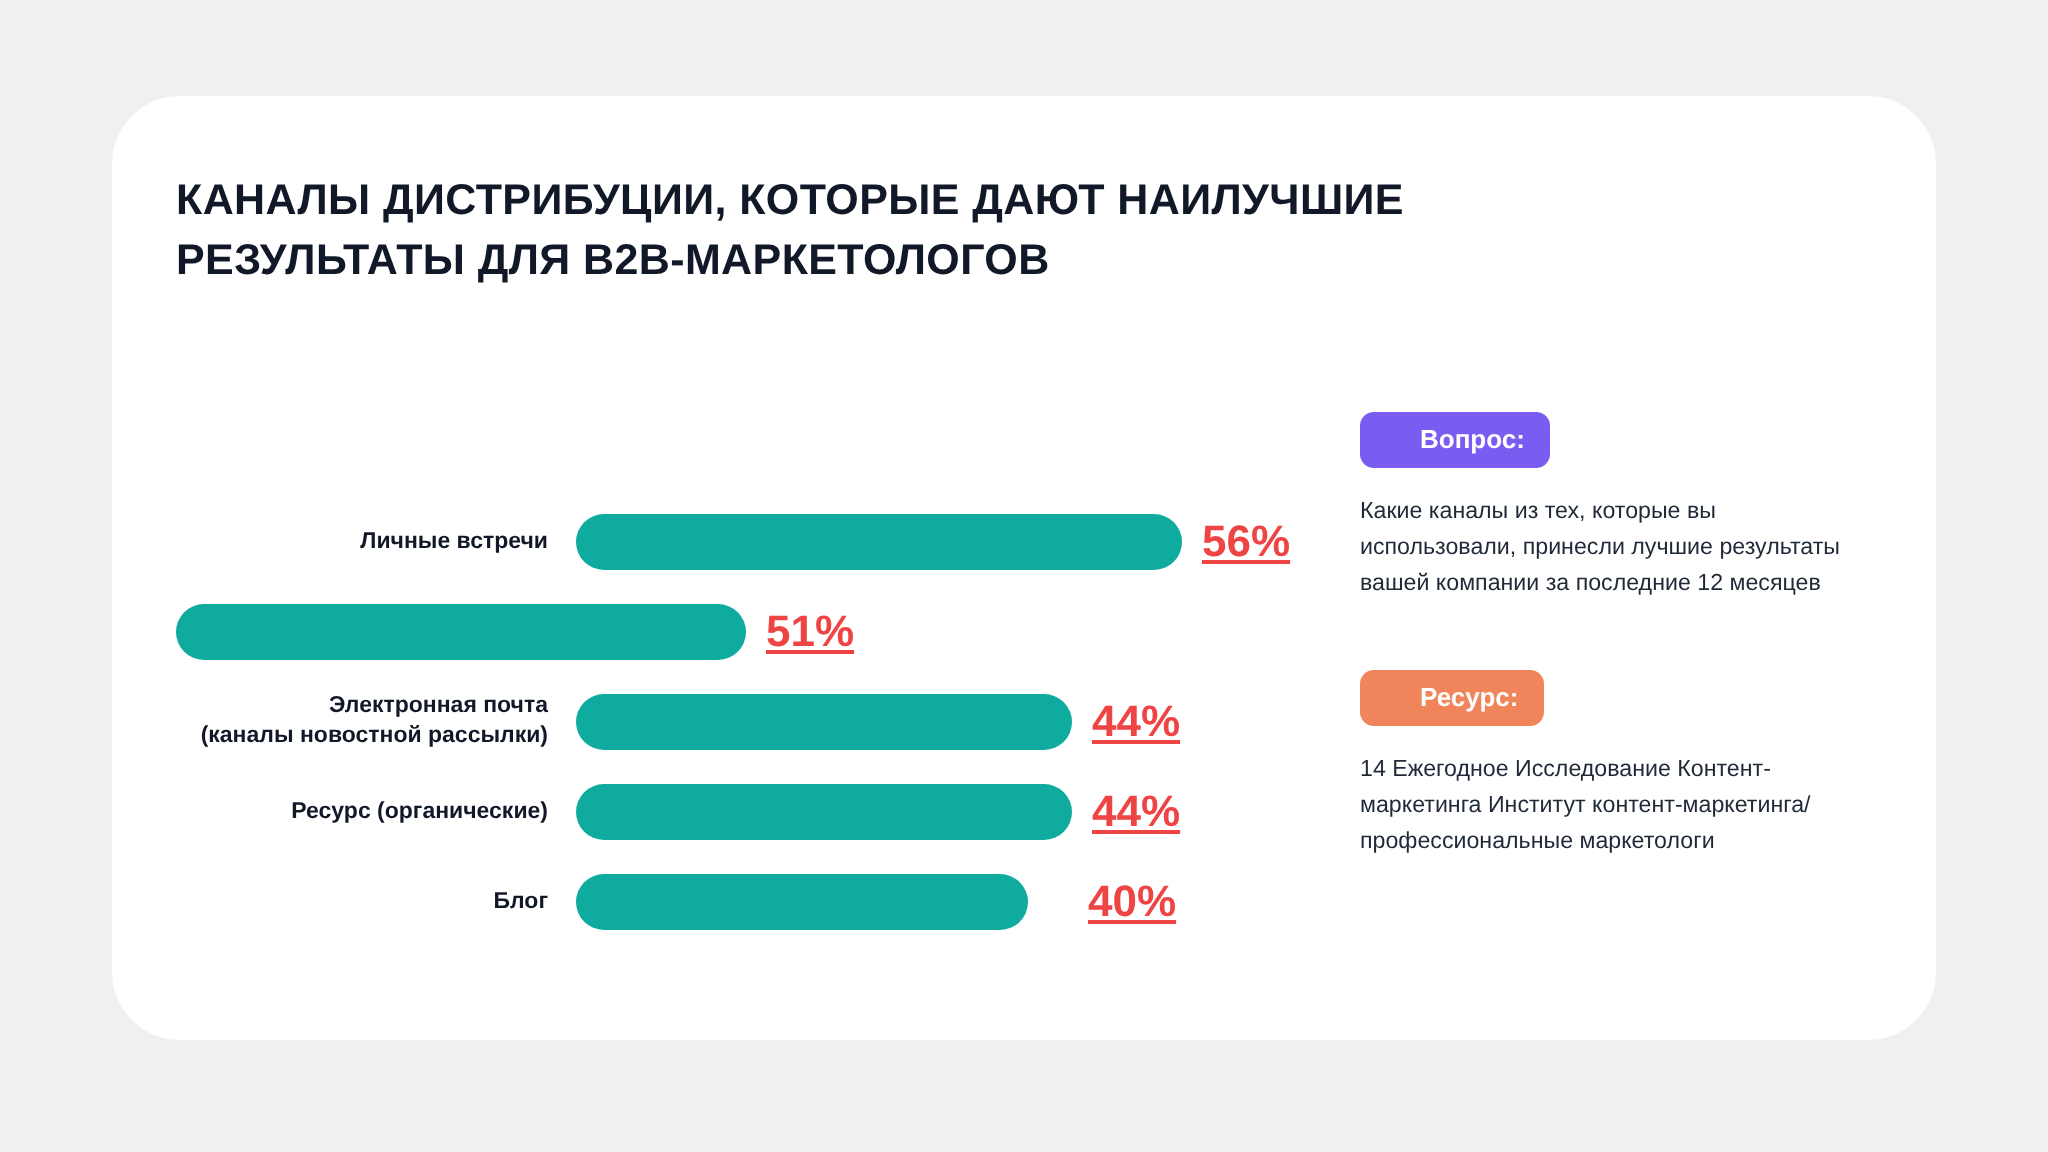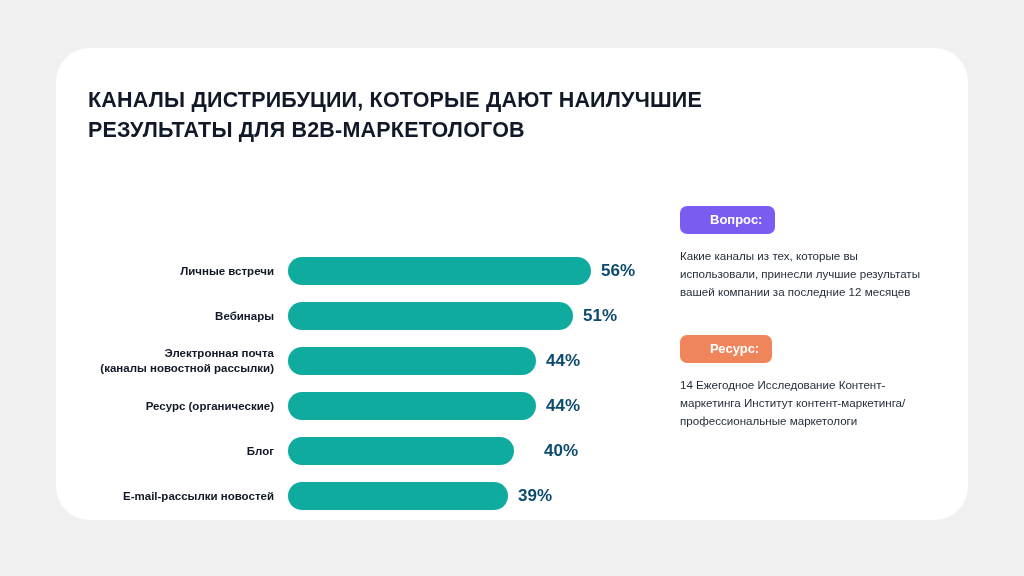--- a/index.html
+++ b/index.html
@@ -70,24 +70,25 @@
   }
   .bar {
     height: 28px;
     background: #0fab9e;
     border-radius: 14px;
   }
   .bar-value {
     position: absolute;
     top: 50%;
     transform: translateY(-50%);
-    font-size: 17px;
+    font-size: 22px;
     font-weight: bold;
-    color: #0c4a6e;
+    color: #ef4444;
     white-space: nowrap;
+    text-decoration: underline;
   }
   .side {
     position: absolute;
     left: 624px;
     top: 158px;
     width: 248px;
   }
   .pill {
     display: inline-block;
     border-radius: 7px;
@@ -119,23 +120,20 @@
       <div class="row-label">
         <span>Личные встречи</span>
       </div>
       <div class="bar-wrap">
         <div class="bar" style="width:303px;"></div>
         <div class="bar-value" style="left:313px;">56%</div>
       </div>
     </div>
 
     <div class="row" style="top:101px;">
-      <div class="row-label">
-        <span>Вебинары</span>
-      </div>
       <div class="bar-wrap">
         <div class="bar" style="width:285px;"></div>
         <div class="bar-value" style="left:295px;">51%</div>
       </div>
     </div>
 
     <div class="row" style="top:146px;">
       <div class="row-label">
         <span>Электронная почта</span><br>
         <span>(каналы новостной рассылки)</span>
@@ -159,29 +157,20 @@
     <div class="row" style="top:236px;">
       <div class="row-label">
         <span>Блог</span>
       </div>
       <div class="bar-wrap">
         <div class="bar" style="width:226px;"></div>
         <div class="bar-value" style="left:236px;margin-left:20px;">40%</div>
       </div>
     </div>
 
-    <div class="row" style="top:281px;">
-      <div class="row-label">
-        <span>E-mail-рассылки новостей</span>
-      </div>
-      <div class="bar-wrap">
-        <div class="bar" style="width:220px;"></div>
-        <div class="bar-value" style="left:230px;">39%</div>
-      </div>
-    </div>
 
   </div>
 
   <div class="side">
     <div>
       <span class="pill pill-question">Вопрос:</span>
       <div class="side-text">Какие каналы из тех, которые вы использовали, принесли лучшие результаты вашей компании за последние 12 месяцев</div>
     </div>
     <div class="block-2">
       <span class="pill pill-resource">Ресурс:</span>

